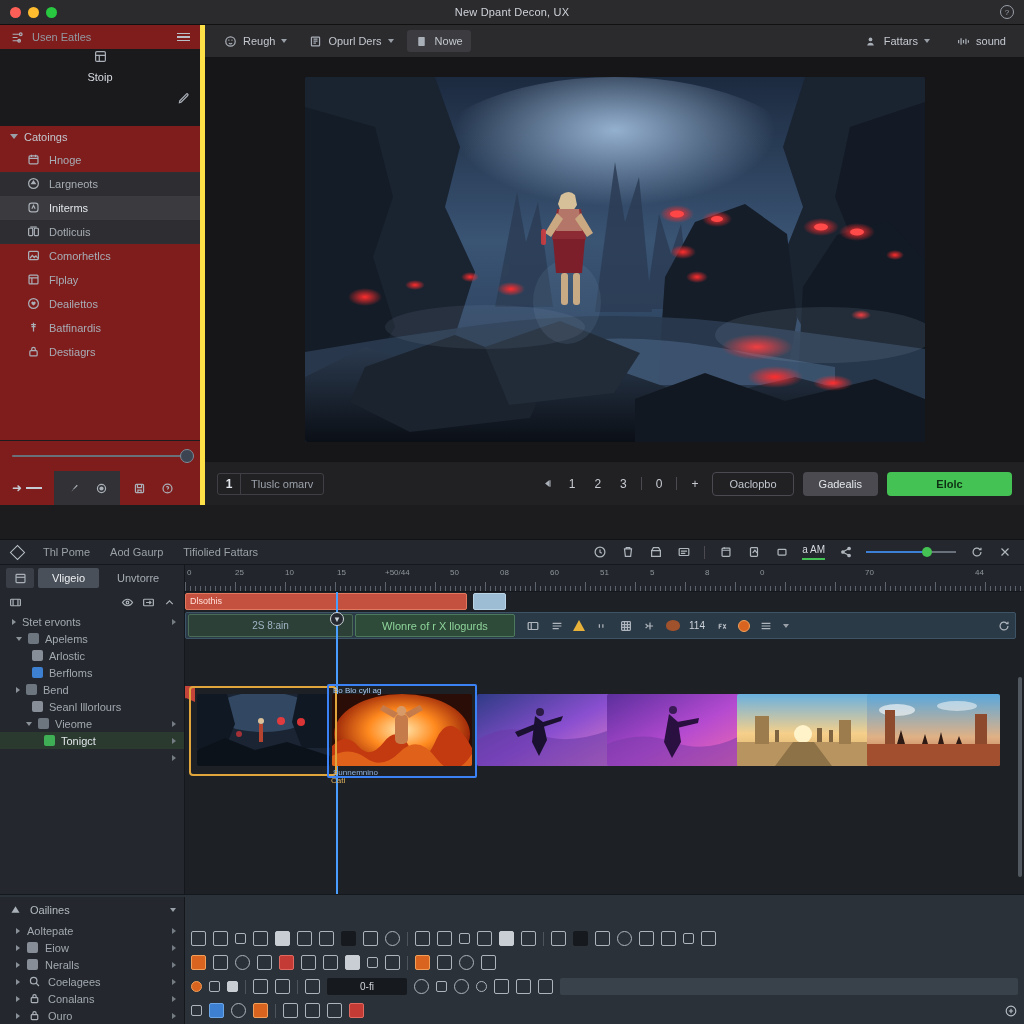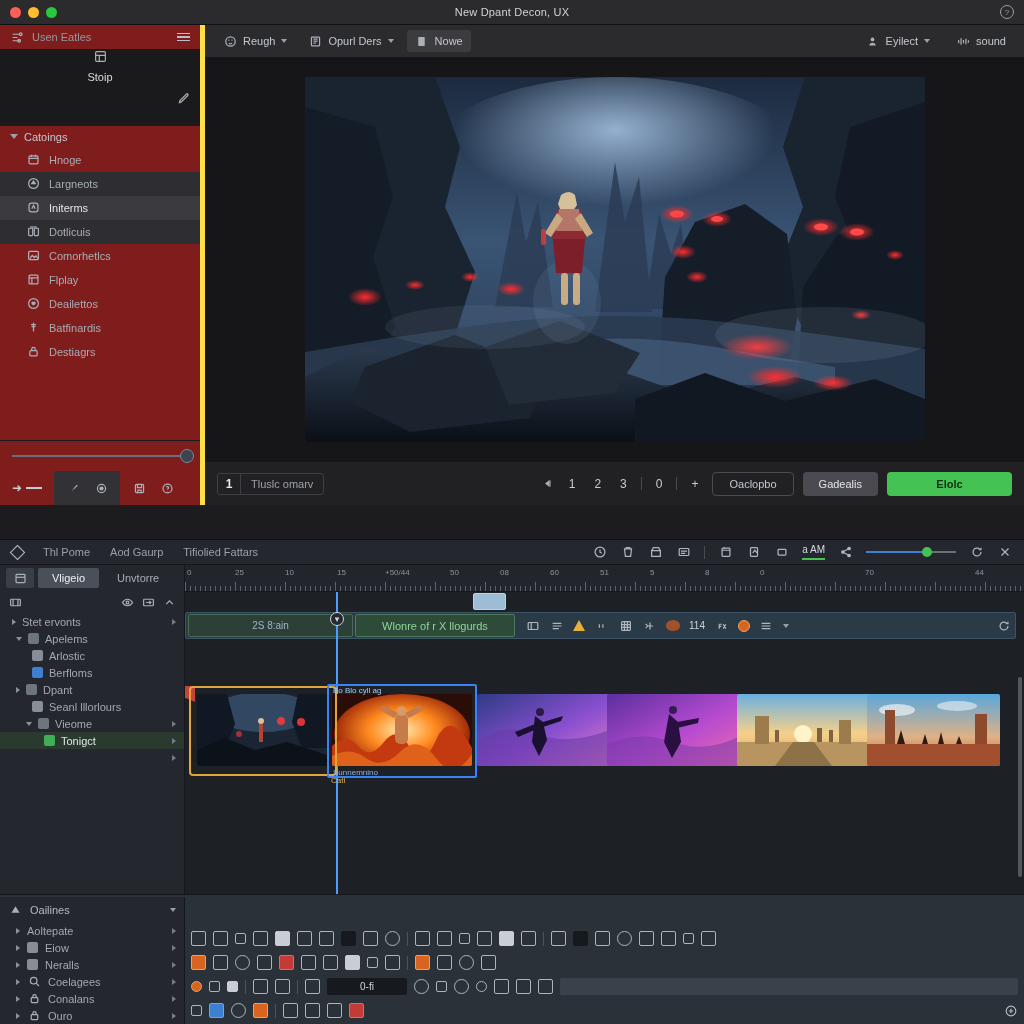--- a/index.html
+++ b/index.html
@@ -405,21 +405,21 @@
           <span>Nowe</span>
         </div>
         <div class="tb-right">
           <div class="tbtn">
             <span class="ic">
                 <svg viewBox="0 0 16 16">
                   <circle cx="8" cy="5.5" r="2.3" fill="currentColor" stroke="none"></circle>
                   <path d="M4 13c0-2.2 1.8-3.6 4-3.6s4 1.4 4 3.6" fill="currentColor" stroke="none"></path>
                 </svg>
               </span>
-            <span>Eyilect</span>
+            <span>Fattars</span>
             <span class="chev"></span>
           </div>
           <div class="tbtn">
             <span class="ic">
                 <svg viewBox="0 0 16 16">
                   <path d="M2 10V6M5 12V4M8 10V6M11 11.5V4.5M14 9.5V6.5"></path>
                 </svg>
               </span>
             <span>sound</span>
           </div>
@@ -678,21 +678,21 @@
           <span class="sq grey"></span>
           <span>Arlostic</span>
         </div>
         <div class="tree-row" style="padding-left:32px">
           <span class="sq blue"></span>
           <span>Berfloms</span>
         </div>
         <div class="tree-row" style="padding-left:16px">
           <span class="chev-sm r"></span>
           <span class="sq"></span>
-          <span>Dpant</span>
+          <span>Bend</span>
         </div>
         <div class="tree-row" style="padding-left:32px">
           <span class="sq grey"></span>
           <span>Seanl lllorlours</span>
         </div>
         <div class="tree-row" style="padding-left:26px">
           <span class="chev-sm"></span>
           <span class="sq"></span>
           <span>Vieome</span>
           <span class="chev-r-end"></span>
@@ -719,20 +719,21 @@
           <span class="lbl" style="left:365px">60</span>
           <span class="lbl" style="left:415px">51</span>
           <span class="lbl" style="left:465px">5</span>
           <span class="lbl" style="left:520px">8</span>
           <span class="lbl" style="left:575px">0</span>
           <span class="lbl" style="left:680px">70</span>
           <span class="lbl" style="left:790px">44</span>
           <span id="ticks"><span class="tick" style="left:0px;height:9px"></span><span class="tick" style="left:5px;height:5px"></span><span class="tick" style="left:10px;height:5px"></span><span class="tick" style="left:15px;height:5px"></span><span class="tick" style="left:20px;height:5px"></span><span class="tick" style="left:25px;height:5px"></span><span class="tick" style="left:30px;height:5px"></span><span class="tick" style="left:35px;height:5px"></span><span class="tick" style="left:40px;height:5px"></span><span class="tick" style="left:45px;height:5px"></span><span class="tick" style="left:50px;height:9px"></span><span class="tick" style="left:55px;height:5px"></span><span class="tick" style="left:60px;height:5px"></span><span class="tick" style="left:65px;height:5px"></span><span class="tick" style="left:70px;height:5px"></span><span class="tick" style="left:75px;height:5px"></span><span class="tick" style="left:80px;height:5px"></span><span class="tick" style="left:85px;height:5px"></span><span class="tick" style="left:90px;height:5px"></span><span class="tick" style="left:95px;height:5px"></span><span class="tick" style="left:100px;height:9px"></span><span class="tick" style="left:105px;height:5px"></span><span class="tick" style="left:110px;height:5px"></span><span class="tick" style="left:115px;height:5px"></span><span class="tick" style="left:120px;height:5px"></span><span class="tick" style="left:125px;height:5px"></span><span class="tick" style="left:130px;height:5px"></span><span class="tick" style="left:135px;height:5px"></span><span class="tick" style="left:140px;height:5px"></span><span class="tick" style="left:145px;height:5px"></span><span class="tick" style="left:150px;height:9px"></span><span class="tick" style="left:155px;height:5px"></span><span class="tick" style="left:160px;height:5px"></span><span class="tick" style="left:165px;height:5px"></span><span class="tick" style="left:170px;height:5px"></span><span class="tick" style="left:175px;height:5px"></span><span class="tick" style="left:180px;height:5px"></span><span class="tick" style="left:185px;height:5px"></span><span class="tick" style="left:190px;height:5px"></span><span class="tick" style="left:195px;height:5px"></span><span class="tick" style="left:200px;height:9px"></span><span class="tick" style="left:205px;height:5px"></span><span class="tick" style="left:210px;height:5px"></span><span class="tick" style="left:215px;height:5px"></span><span class="tick" style="left:220px;height:5px"></span><span class="tick" style="left:225px;height:5px"></span><span class="tick" style="left:230px;height:5px"></span><span class="tick" style="left:235px;height:5px"></span><span class="tick" style="left:240px;height:5px"></span><span class="tick" style="left:245px;height:5px"></span><span class="tick" style="left:250px;height:9px"></span><span class="tick" style="left:255px;height:5px"></span><span class="tick" style="left:260px;height:5px"></span><span class="tick" style="left:265px;height:5px"></span><span class="tick" style="left:270px;height:5px"></span><span class="tick" style="left:275px;height:5px"></span><span class="tick" style="left:280px;height:5px"></span><span class="tick" style="left:285px;height:5px"></span><span class="tick" style="left:290px;height:5px"></span><span class="tick" style="left:295px;height:5px"></span><span class="tick" style="left:300px;height:9px"></span><span class="tick" style="left:305px;height:5px"></span><span class="tick" style="left:310px;height:5px"></span><span class="tick" style="left:315px;height:5px"></span><span class="tick" style="left:320px;height:5px"></span><span class="tick" style="left:325px;height:5px"></span><span class="tick" style="left:330px;height:5px"></span><span class="tick" style="left:335px;height:5px"></span><span class="tick" style="left:340px;height:5px"></span><span class="tick" style="left:345px;height:5px"></span><span class="tick" style="left:350px;height:9px"></span><span class="tick" style="left:355px;height:5px"></span><span class="tick" style="left:360px;height:5px"></span><span class="tick" style="left:365px;height:5px"></span><span class="tick" style="left:370px;height:5px"></span><span class="tick" style="left:375px;height:5px"></span><span class="tick" style="left:380px;height:5px"></span><span class="tick" style="left:385px;height:5px"></span><span class="tick" style="left:390px;height:5px"></span><span class="tick" style="left:395px;height:5px"></span><span class="tick" style="left:400px;height:9px"></span><span class="tick" style="left:405px;height:5px"></span><span class="tick" style="left:410px;height:5px"></span><span class="tick" style="left:415px;height:5px"></span><span class="tick" style="left:420px;height:5px"></span><span class="tick" style="left:425px;height:5px"></span><span class="tick" style="left:430px;height:5px"></span><span class="tick" style="left:435px;height:5px"></span><span class="tick" style="left:440px;height:5px"></span><span class="tick" style="left:445px;height:5px"></span><span class="tick" style="left:450px;height:9px"></span><span class="tick" style="left:455px;height:5px"></span><span class="tick" style="left:460px;height:5px"></span><span class="tick" style="left:465px;height:5px"></span><span class="tick" style="left:470px;height:5px"></span><span class="tick" style="left:475px;height:5px"></span><span class="tick" style="left:480px;height:5px"></span><span class="tick" style="left:485px;height:5px"></span><span class="tick" style="left:490px;height:5px"></span><span class="tick" style="left:495px;height:5px"></span><span class="tick" style="left:500px;height:9px"></span><span class="tick" style="left:505px;height:5px"></span><span class="tick" style="left:510px;height:5px"></span><span class="tick" style="left:515px;height:5px"></span><span class="tick" style="left:520px;height:5px"></span><span class="tick" style="left:525px;height:5px"></span><span class="tick" style="left:530px;height:5px"></span><span class="tick" style="left:535px;height:5px"></span><span class="tick" style="left:540px;height:5px"></span><span class="tick" style="left:545px;height:5px"></span><span class="tick" style="left:550px;height:9px"></span><span class="tick" style="left:555px;height:5px"></span><span class="tick" style="left:560px;height:5px"></span><span class="tick" style="left:565px;height:5px"></span><span class="tick" style="left:570px;height:5px"></span><span class="tick" style="left:575px;height:5px"></span><span class="tick" style="left:580px;height:5px"></span><span class="tick" style="left:585px;height:5px"></span><span class="tick" style="left:590px;height:5px"></span><span class="tick" style="left:595px;height:5px"></span><span class="tick" style="left:600px;height:9px"></span><span class="tick" style="left:605px;height:5px"></span><span class="tick" style="left:610px;height:5px"></span><span class="tick" style="left:615px;height:5px"></span><span class="tick" style="left:620px;height:5px"></span><span class="tick" style="left:625px;height:5px"></span><span class="tick" style="left:630px;height:5px"></span><span class="tick" style="left:635px;height:5px"></span><span class="tick" style="left:640px;height:5px"></span><span class="tick" style="left:645px;height:5px"></span><span class="tick" style="left:650px;height:9px"></span><span class="tick" style="left:655px;height:5px"></span><span class="tick" style="left:660px;height:5px"></span><span class="tick" style="left:665px;height:5px"></span><span class="tick" style="left:670px;height:5px"></span><span class="tick" style="left:675px;height:5px"></span><span class="tick" style="left:680px;height:5px"></span><span class="tick" style="left:685px;height:5px"></span><span class="tick" style="left:690px;height:5px"></span><span class="tick" style="left:695px;height:5px"></span><span class="tick" style="left:700px;height:9px"></span><span class="tick" style="left:705px;height:5px"></span><span class="tick" style="left:710px;height:5px"></span><span class="tick" style="left:715px;height:5px"></span><span class="tick" style="left:720px;height:5px"></span><span class="tick" style="left:725px;height:5px"></span><span class="tick" style="left:730px;height:5px"></span><span class="tick" style="left:735px;height:5px"></span><span class="tick" style="left:740px;height:5px"></span><span class="tick" style="left:745px;height:5px"></span><span class="tick" style="left:750px;height:9px"></span><span class="tick" style="left:755px;height:5px"></span><span class="tick" style="left:760px;height:5px"></span><span class="tick" style="left:765px;height:5px"></span><span class="tick" style="left:770px;height:5px"></span><span class="tick" style="left:775px;height:5px"></span><span class="tick" style="left:780px;height:5px"></span><span class="tick" style="left:785px;height:5px"></span><span class="tick" style="left:790px;height:5px"></span><span class="tick" style="left:795px;height:5px"></span><span class="tick" style="left:800px;height:9px"></span><span class="tick" style="left:805px;height:5px"></span><span class="tick" style="left:810px;height:5px"></span><span class="tick" style="left:815px;height:5px"></span><span class="tick" style="left:820px;height:5px"></span><span class="tick" style="left:825px;height:5px"></span><span class="tick" style="left:830px;height:5px"></span><span class="tick" style="left:835px;height:5px"></span></span>
         </div>
 
+        <div class="clip-red">Dlsothis</div>
         <div class="clip-blue"></div>
 
         <div class="track-row">
           <span class="tr-name">
             <span>2S 8:ain</span>
           </span>
           <span class="tr-title">Wlonre of r X llogurds</span>
           <span class="tr-icons">
             <span class="tl-ic">
                 <svg viewBox="0 0 16 16">

